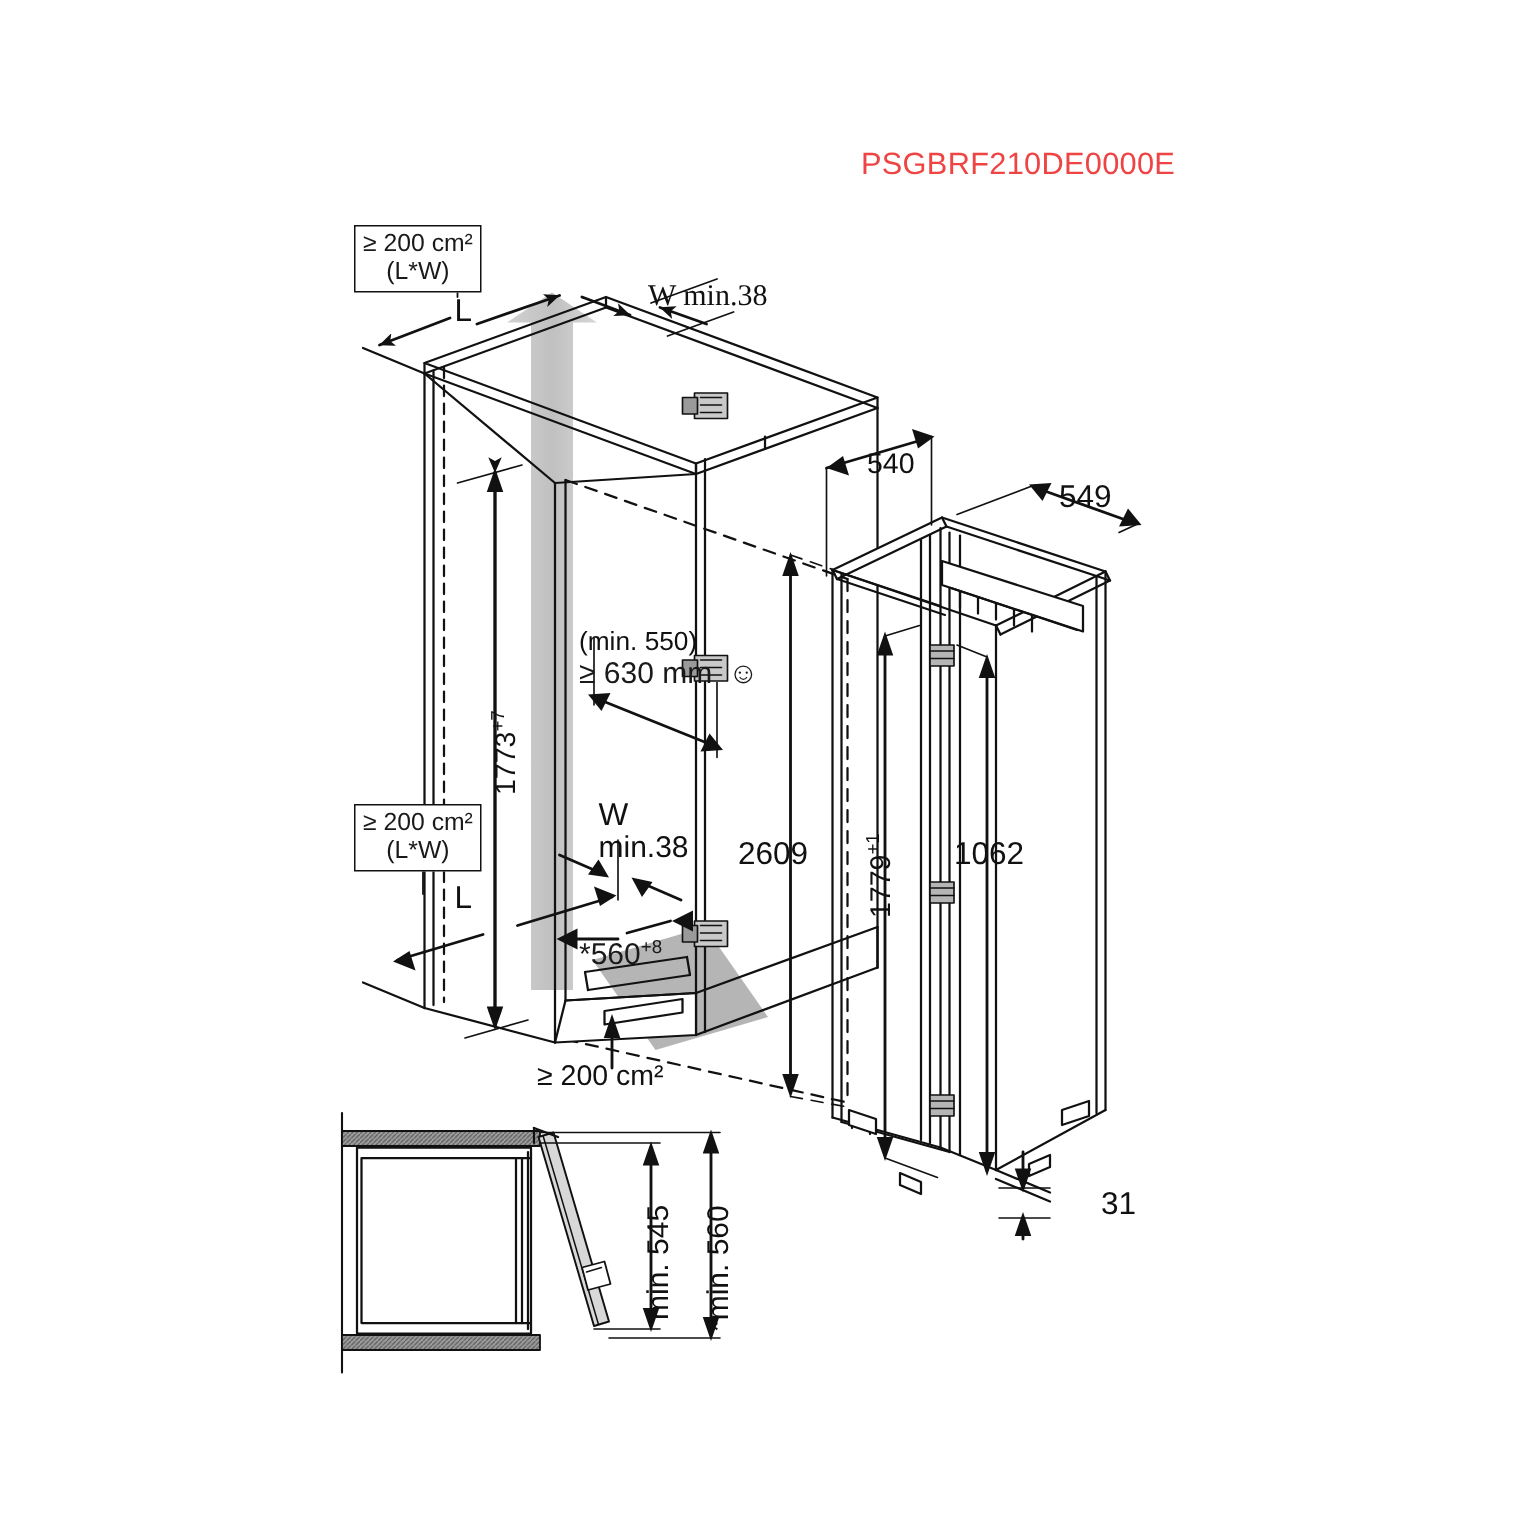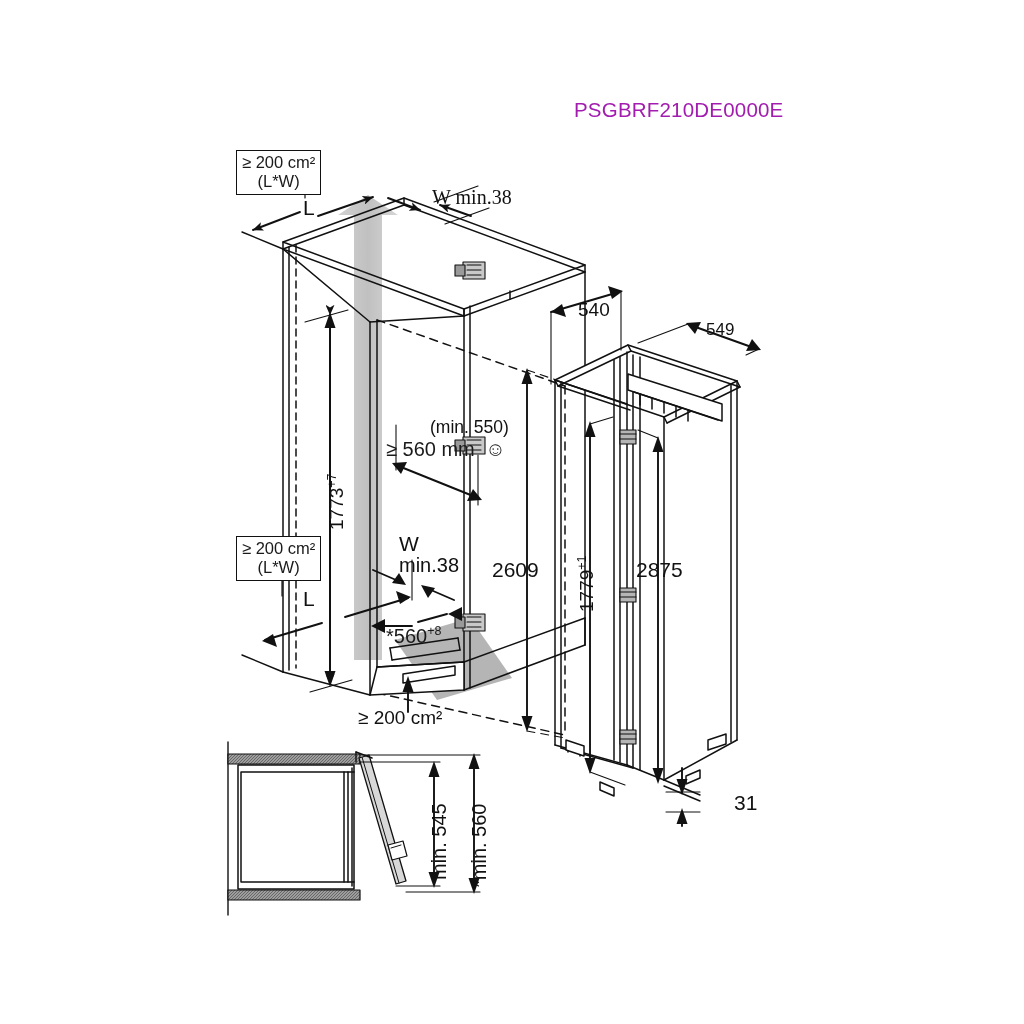--- a/index.html
+++ b/index.html
@@ -27,21 +27,21 @@
     top: 0;
     width: 1024px;
     height: 1024px;
   }
   .model-code {
     position: absolute;
     left: 574px;
     top: 98px;
     font-size: 20.5px;
     letter-spacing: 0.2px;
-    color: #a21caf;
+    color: #ef4444;
     white-space: nowrap;
   }
   .lbl {
     position: absolute;
     font-size: 19px;
     color: #111111;
     white-space: nowrap;
     line-height: 1.12;
   }
   .lbl.big { font-size: 21px; }
@@ -385,23 +385,23 @@
 
   <div class="boxed" style="left:236px; top:536px;">
     <div>≥ 200 cm²</div>
     <div>(L*W)</div>
   </div>
 
   <div class="lbl big" style="left:303px; top:196px;">L</div>
 
   <div class="lbl" style="left:432px; top:186px; font-size:20px;font-family:Liberation Serif, serif;">W min.38</div>
 
-  <div class="lbl" style="left:386px; top:418px; font-size:17.5px;margin-left:44px;">(min. 550)</div>
+  <div class="lbl" style="left:386px; top:418px; font-size:17.5px;">(min. 550)</div>
   <div style="position:absolute; left:386px; top:438px; font-size:20px; white-space:nowrap;">
-    <span>≥ 560 mm</span>
+    <span>≥ 630 mm</span>
     <span style="font-size:20px; margin-left:5px;">☺</span>
   </div>
 
   <div class="rot90" style="left:325px; top:530px;">
     <span>1773</span><span class="sup-s">+7</span>
   </div>
 
   <div class="lbl big" style="left:399px; top:532px;">W</div>
   <div class="lbl" style="left:399px; top:554px; font-size:20px;">min.38</div>
 
@@ -410,27 +410,27 @@
   <div style="position:absolute; left:386px; top:624px; font-size:20px; white-space:nowrap;">
     <span>*560</span><span class="sup-s">+8</span>
   </div>
 
   <div class="lbl" style="left:358px; top:707px; font-size:19px;">≥ 200 cm²</div>
 
   <div class="lbl" style="left:492px; top:558px; font-size:21px;">2609</div>
 
   <div class="lbl" style="left:578px; top:299px; font-size:19px;">540</div>
 
-  <div class="lbl" style="left:706px; top:320px; font-size:17px;">549</div>
+  <div class="lbl" style="left:706px; top:320px; font-size:21px;">549</div>
 
   <div class="rot90" style="left:575px; top:612px;">
     <span>1779</span><span class="sup-s">+1</span>
   </div>
 
-  <div class="lbl" style="left:636px; top:558px; font-size:21px;">2875</div>
+  <div class="lbl" style="left:636px; top:558px; font-size:21px;">1062</div>
 
   <div class="lbl" style="left:686px; top:791px; font-size:21px;margin-left:48px;">31</div>
 
   <div class="rot90" style="left:428px; top:880px; font-size:20px;">min. 545</div>
 
   <div class="rot90" style="left:468px; top:888px; font-size:20px;">*min. 560</div>
 
 </div>
 
 </body></html>

